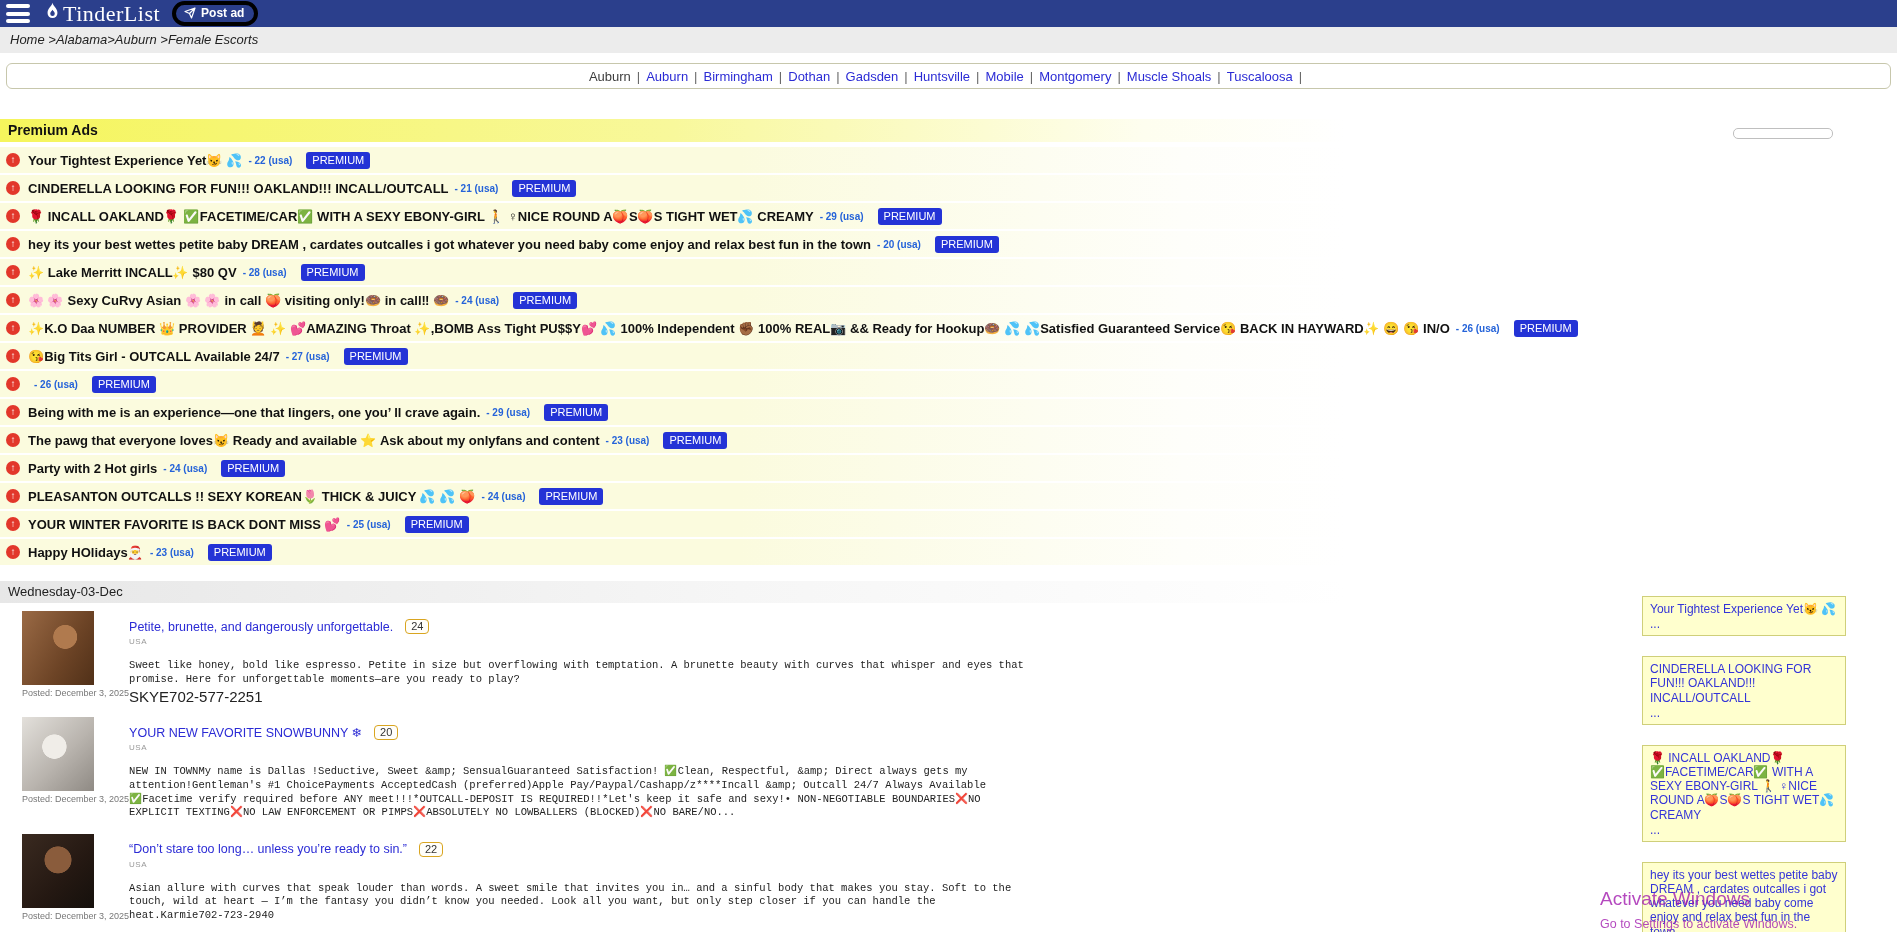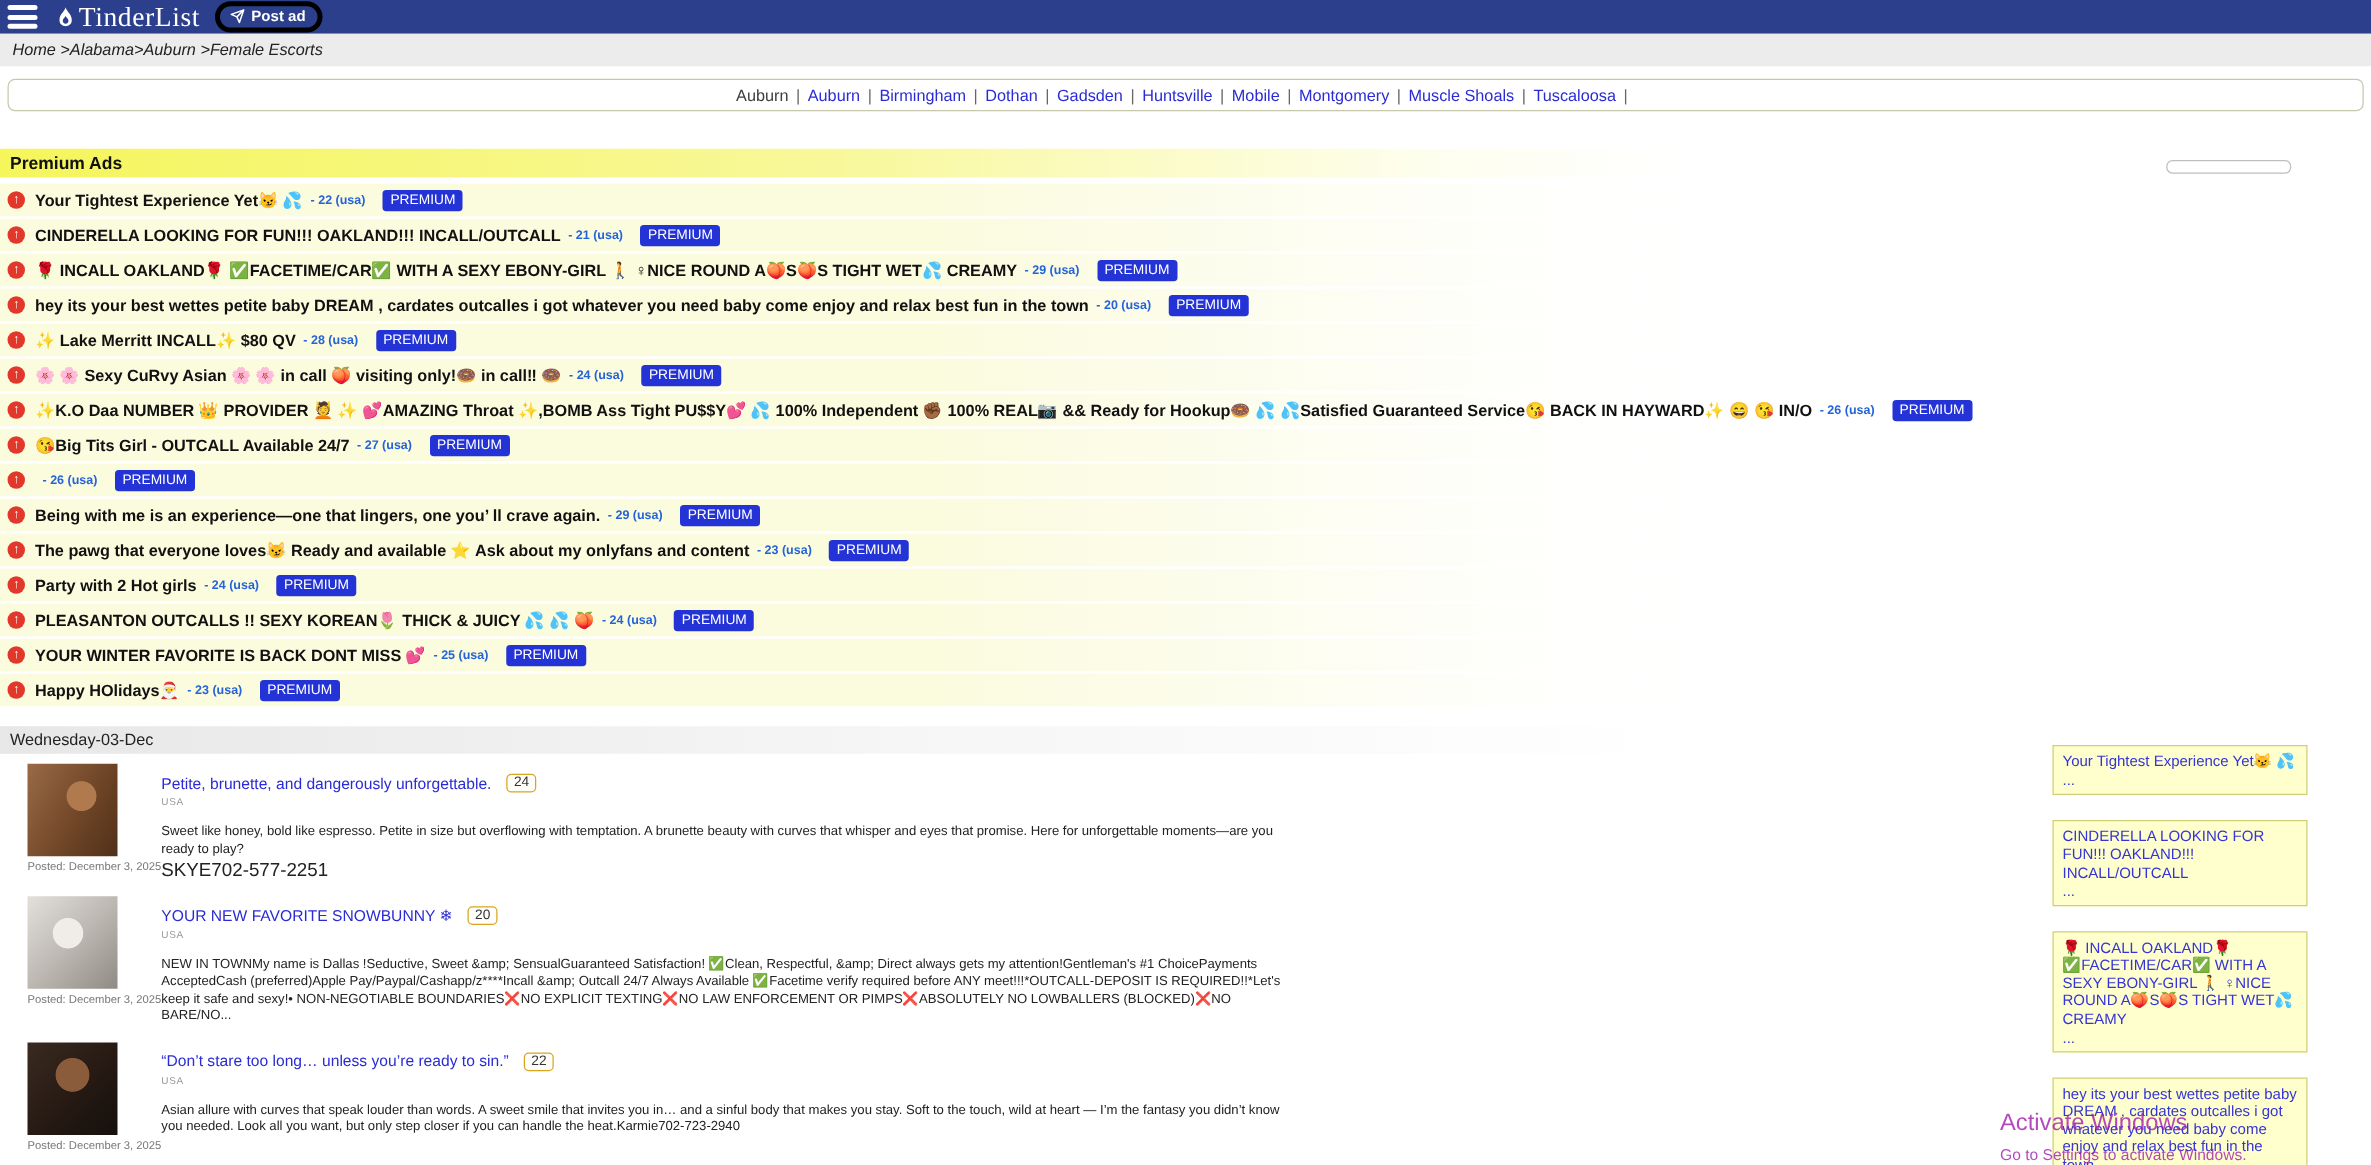--- a/index.html
+++ b/index.html
@@ -3,21 +3,21 @@
 <meta charset="utf-8">
 <style>
   * { margin:0; padding:0; box-sizing:border-box; }
   body { font-family:"Liberation Sans", sans-serif; background:#fff; }
   #page { position:relative; width:1897px; height:932px; overflow:hidden; background:#fff; }
 
   
   .navbar { height:27px; background:#2B3F8C; display:flex; align-items:center; padding-left:6px; }
   .hamburger { width:26px; height:19px; display:flex; flex-direction:column; justify-content:space-between; cursor:pointer; }
   .hamburger span { display:block; width:24px; height:4px; background:#fff; border-radius:2px; }
-  .brand { display:flex; align-items:center; margin-left:12px; }
+  .brand { display:flex; margin-left:12px; }
   .brand svg { width:17px; height:20px; margin-right:2px; }
   .brand-text { color:#fff; font-family:"Liberation Serif", serif; font-size:22px; letter-spacing:.5px; }
   .postad { margin-left:12px; display:flex; align-items:center; gap:5px; border:4px solid #000000; border-radius:13px; padding:1px 10px 2px 8px; color:#fff; font-size:12px; font-weight:bold; background:transparent; cursor:pointer; }
   .postad svg { width:12px; height:12px; }
 
   
   .breadcrumb { background:#ECECEC; font-size:13px; color:#222; padding:5px 0 6px 10px;font-style:italic; }
 
   
   .citybox { margin:10px 6px 0 6px; border:1px solid #C7C7AC; border-radius:6px; height:26px; display:flex; align-items:center; justify-content:center; font-size:13px; }
@@ -47,21 +47,21 @@
   .thumb1 { background:radial-gradient(circle at 60% 35%, #b07a4e 0 18%, transparent 19%), linear-gradient(120deg,#9a6a45,#6d4426 60%,#503018); }
   .thumb2 { background:radial-gradient(circle at 45% 40%, #f0ede8 0 20%, transparent 21%), linear-gradient(135deg,#e3e0db,#b9b4ae 55%,#8f8a84); }
   .thumb3 { background:radial-gradient(circle at 50% 35%, #8a5c3c 0 22%, transparent 23%), linear-gradient(135deg,#3a2a20,#241812 60%,#15100c); }
   .thumb4 { background:radial-gradient(circle at 55% 30%, #8a4a30 0 20%, transparent 21%), linear-gradient(135deg,#6b3a28,#46231a 70%,#2e140d); }
   .posted { font-size:9px; color:#777; margin-top:3px; white-space:nowrap; }
   .lbody { width:900px; padding-top:8px; }
   .ltitlerow { display:flex; align-items:center; }
   .ltitle { color:#2B2BD5; font-size:12.5px; text-decoration:none; }
   .agebadge { border:1px solid #D9A520; border-radius:4px; padding:0 5px 1px 5px; font-size:11px; color:#333; margin-left:12px; background:#fffefa; }
   .lloc { font-size:8px; color:#999; margin-top:3px; letter-spacing:.5px; }
-  .ldesc { font-size:10.5px; color:#222; margin-top:13px; line-height:1.3; }
+  .ldesc { font-size:10.5px; color:#222; margin-top:13px; line-height:1.3;font-family:Liberation Mono, monospace; }
   .lcontact { font-size:15px; color:#222; margin-top:2px; }
 
   
   .sidebar { position:absolute; left:1642px; top:596px; width:204px; }
   .sbox { background:#FFFFCE; border:1px solid #CFCF7A; padding:5px 7px 4px 7px; margin-bottom:20px; font-size:12px; line-height:1.18; }
   .sbox a { color:#3434D8; text-decoration:none; }
   .sbox .dots { color:#3434D8; margin-top:1px; }
 
   
   .placeholder-box { position:absolute; left:1733px; top:128px; width:100px; height:11px; border:1px solid #BFBFBF; border-radius:5px; background:#fff; }

